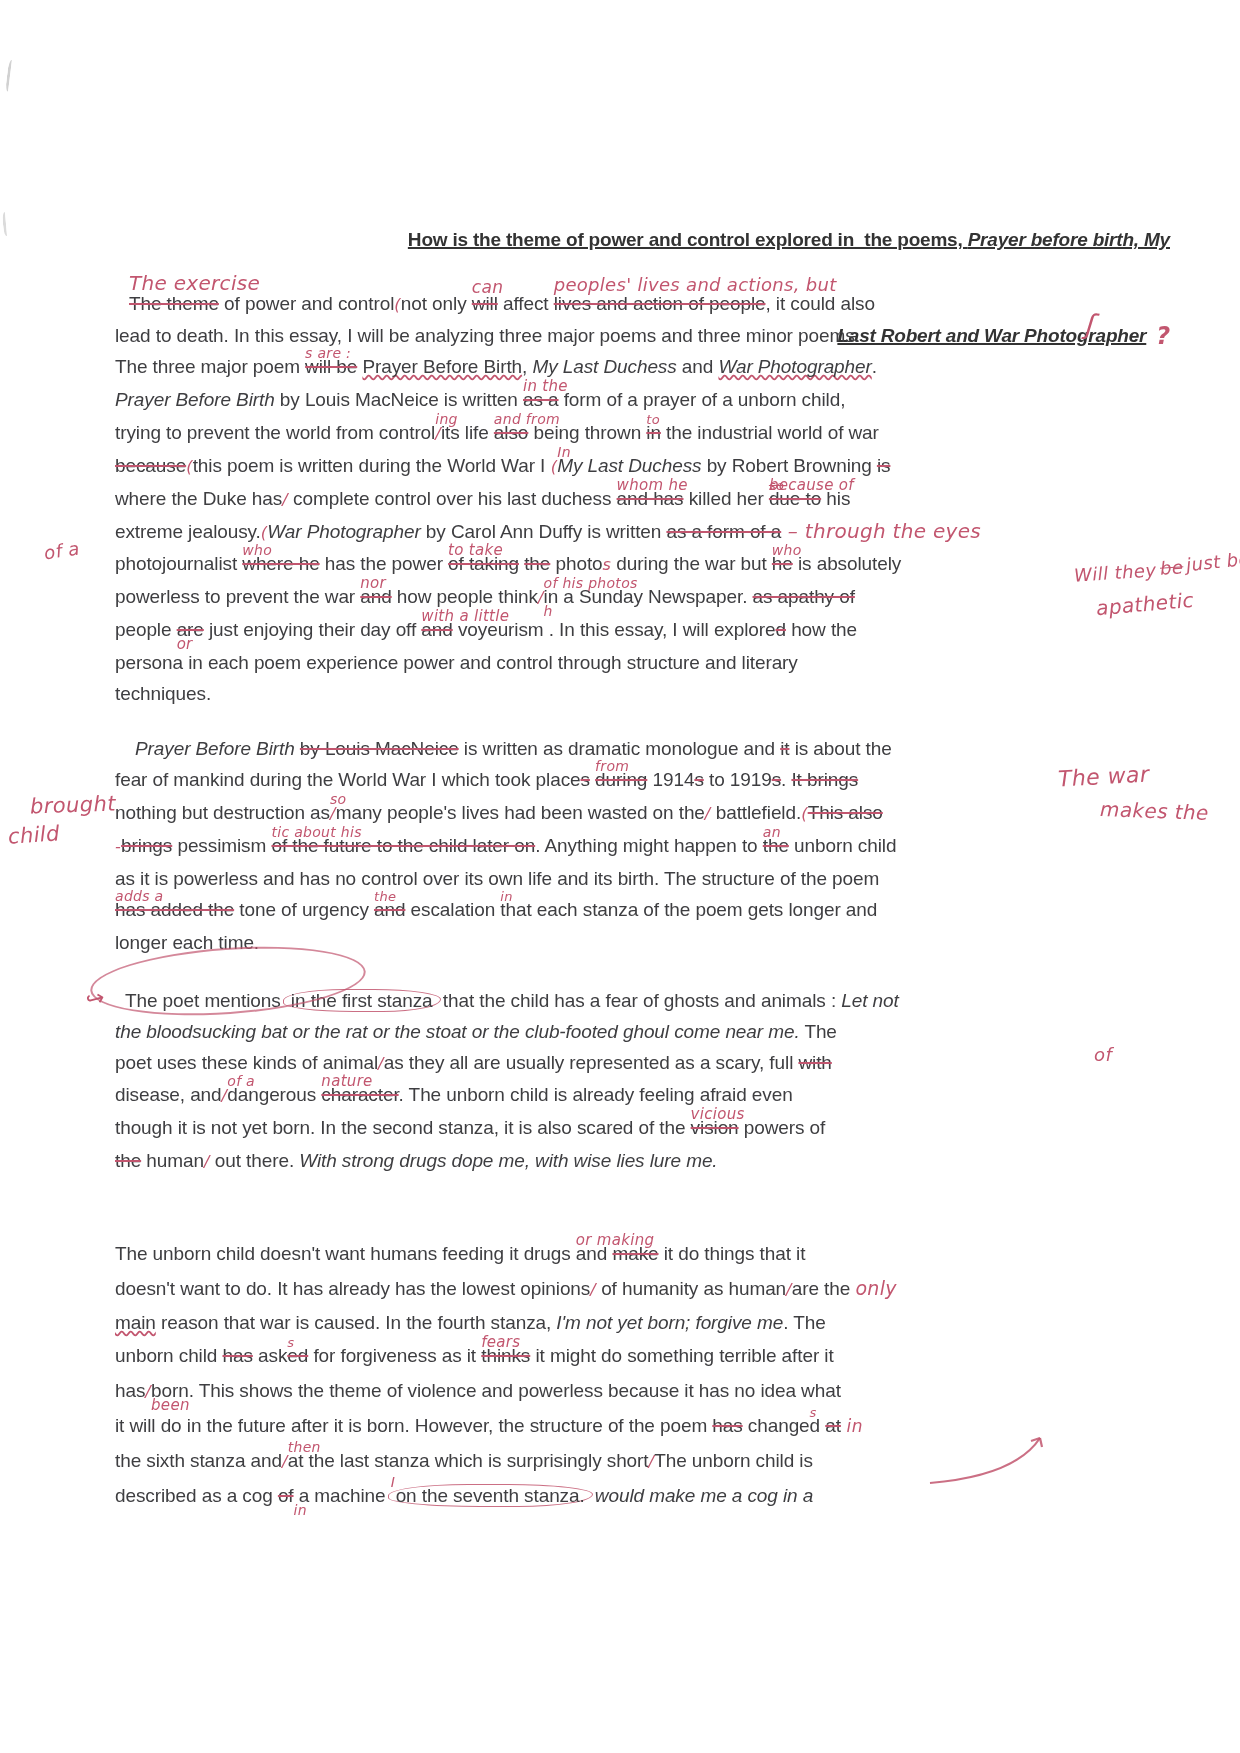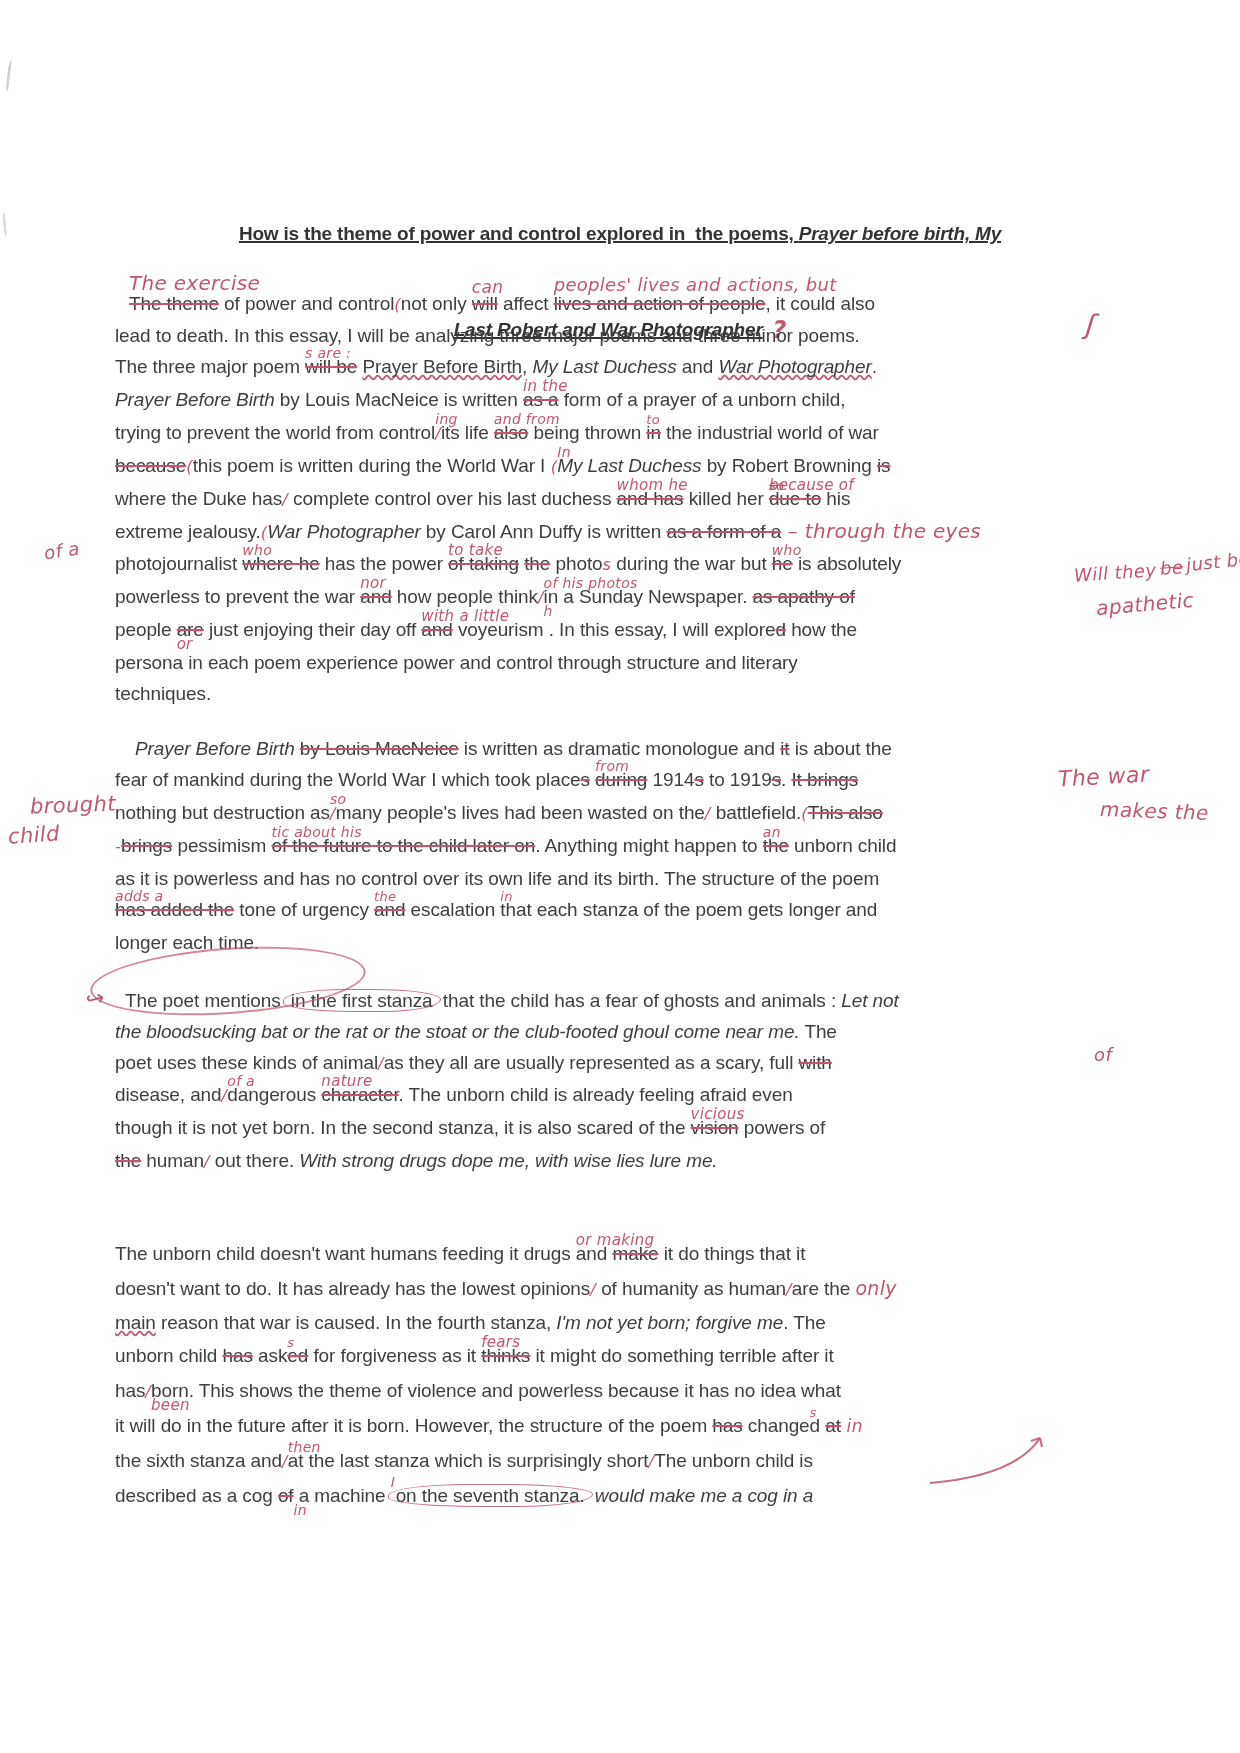--- a/index.html
+++ b/index.html
@@ -1,20 +1,20 @@
 <!DOCTYPE html>
 <html><head>
 <meta charset="utf-8">
 <style>
   html,body{margin:0;padding:0;}
   body{width:1240px;height:1753px;position:relative;background:#ffffff;overflow:hidden;
        font-family:"Liberation Sans",sans-serif;color:#3e3e41;}
   .page{position:absolute;inset:0;background:#fff;}
   
-  .title-block{position:absolute;top:154px;left:70px;width:1100px;text-align:center;
+  .title-block{position:absolute;top:160px;left:70px;width:1100px;text-align:right;
     font-weight:bold;font-size:19px;line-height:32px;color:#333;letter-spacing:-0.2px;white-space:pre;}
   .t-u{text-decoration:underline;text-decoration-thickness:2px;}
   .it{font-style:italic;}
   .t-mark{color:#c2566f;font-family:"DejaVu Sans",sans-serif;font-style:italic;font-size:24px;
     text-decoration:none;margin-left:10px;vertical-align:-2px;}
   
   .para{position:absolute;font-size:19px;letter-spacing:-0.1px;white-space:pre;}
   .line{display:block;}
   .tn{}
   .ti{font-style:italic;}

